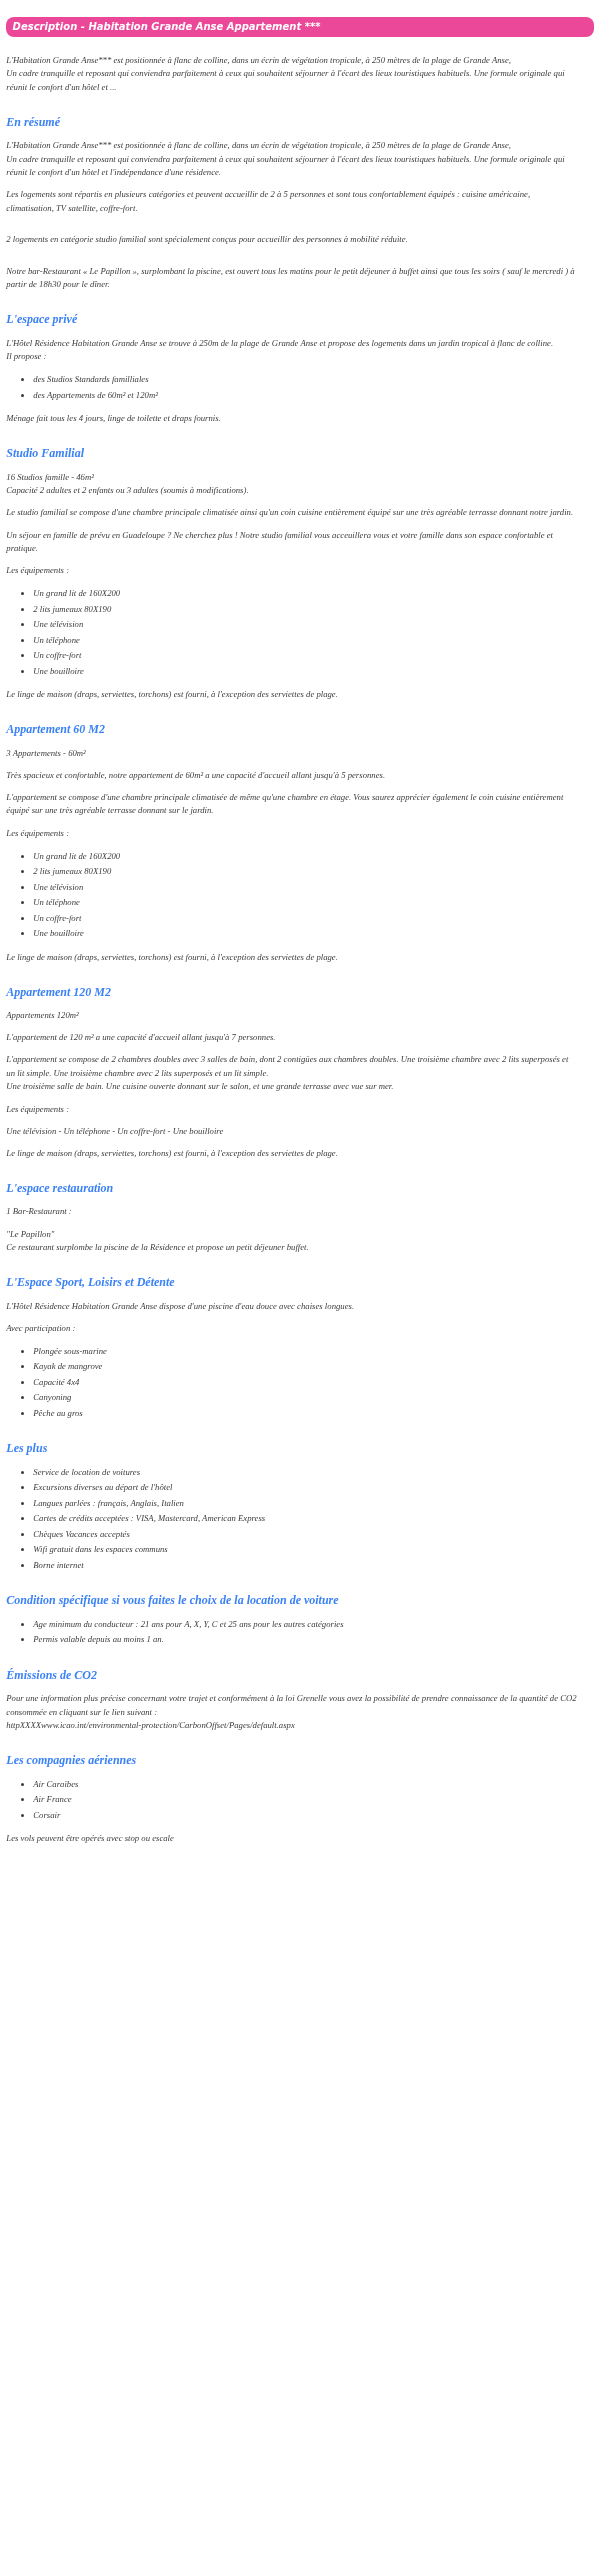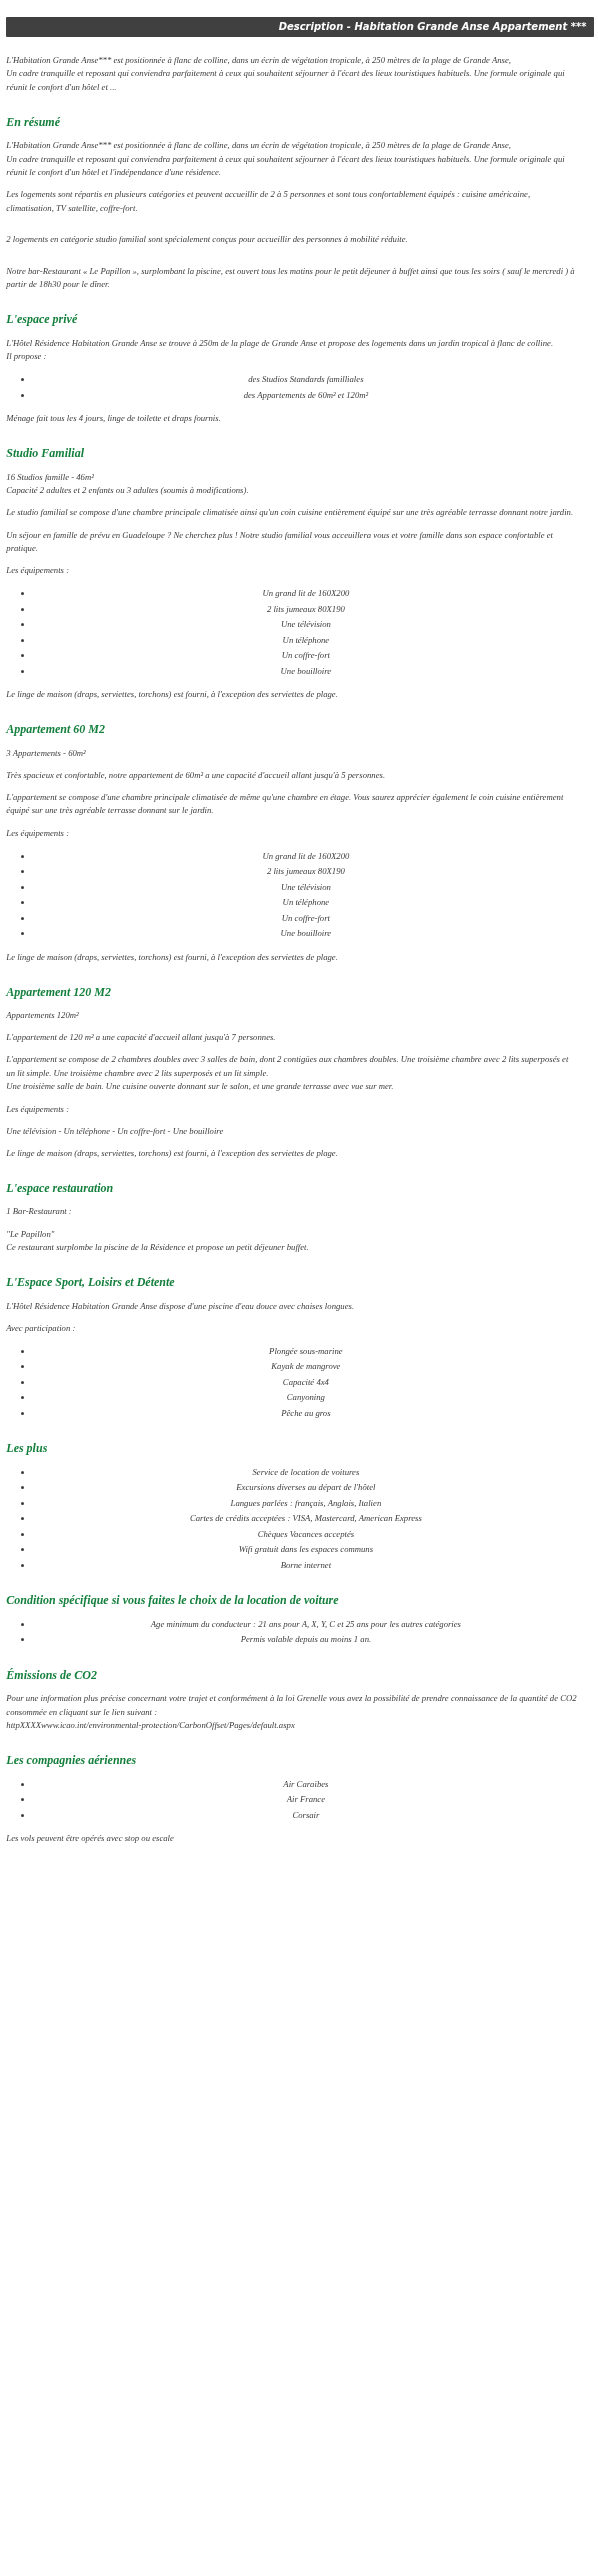--- a/index.html
+++ b/index.html
@@ -11,34 +11,33 @@
     width: 599px;
     font-family: "DejaVu Sans", "Liberation Sans", sans-serif;
     font-style: italic;
     color: #3b3b3b;
   }
   .page {
     padding: 17.4px 0 55px 0;
   }
   .banner {
     margin: 0 5.5px;
-    background: #404040;
+    background: #ec4899;
     color: #ffffff;
     font-weight: bold;
     font-size: 10px;
     padding: 4px 7.1px 4.7px 7.1px;
-    border-radius: 1px;
-    text-align: right;
+    border-radius: 8px;
   }
   .content {
     padding: 8px 20.5px 0 6.3px;
     font-family: Liberation Serif, serif;
   }
   .section-title {
-    color: #15803d;
+    color: #3b82f6;
     font-size: 12px;
     font-weight: bold;
     margin: 20.5px 0 9.5px 0;
     font-style: italic;
   }
   p {
     font-size: 8.7px;
     line-height: 1.55;
     margin: 8.7px 0;
     white-space: pre-line;
@@ -47,21 +46,20 @@
     margin-top: 18px;
   }
   ul {
     margin: 9.5px 0;
     padding-left: 27px;
     font-size: 8.7px;
     line-height: 1.6;
   }
   li {
     margin: 1.6px 0;
-    text-align: center;
   }
 </style>
 </head>
 <body>
 
 <div class="page">
 
   <div class="banner">
     <span>Description - Habitation Grande Anse Appartement ***</span>
   </div>

